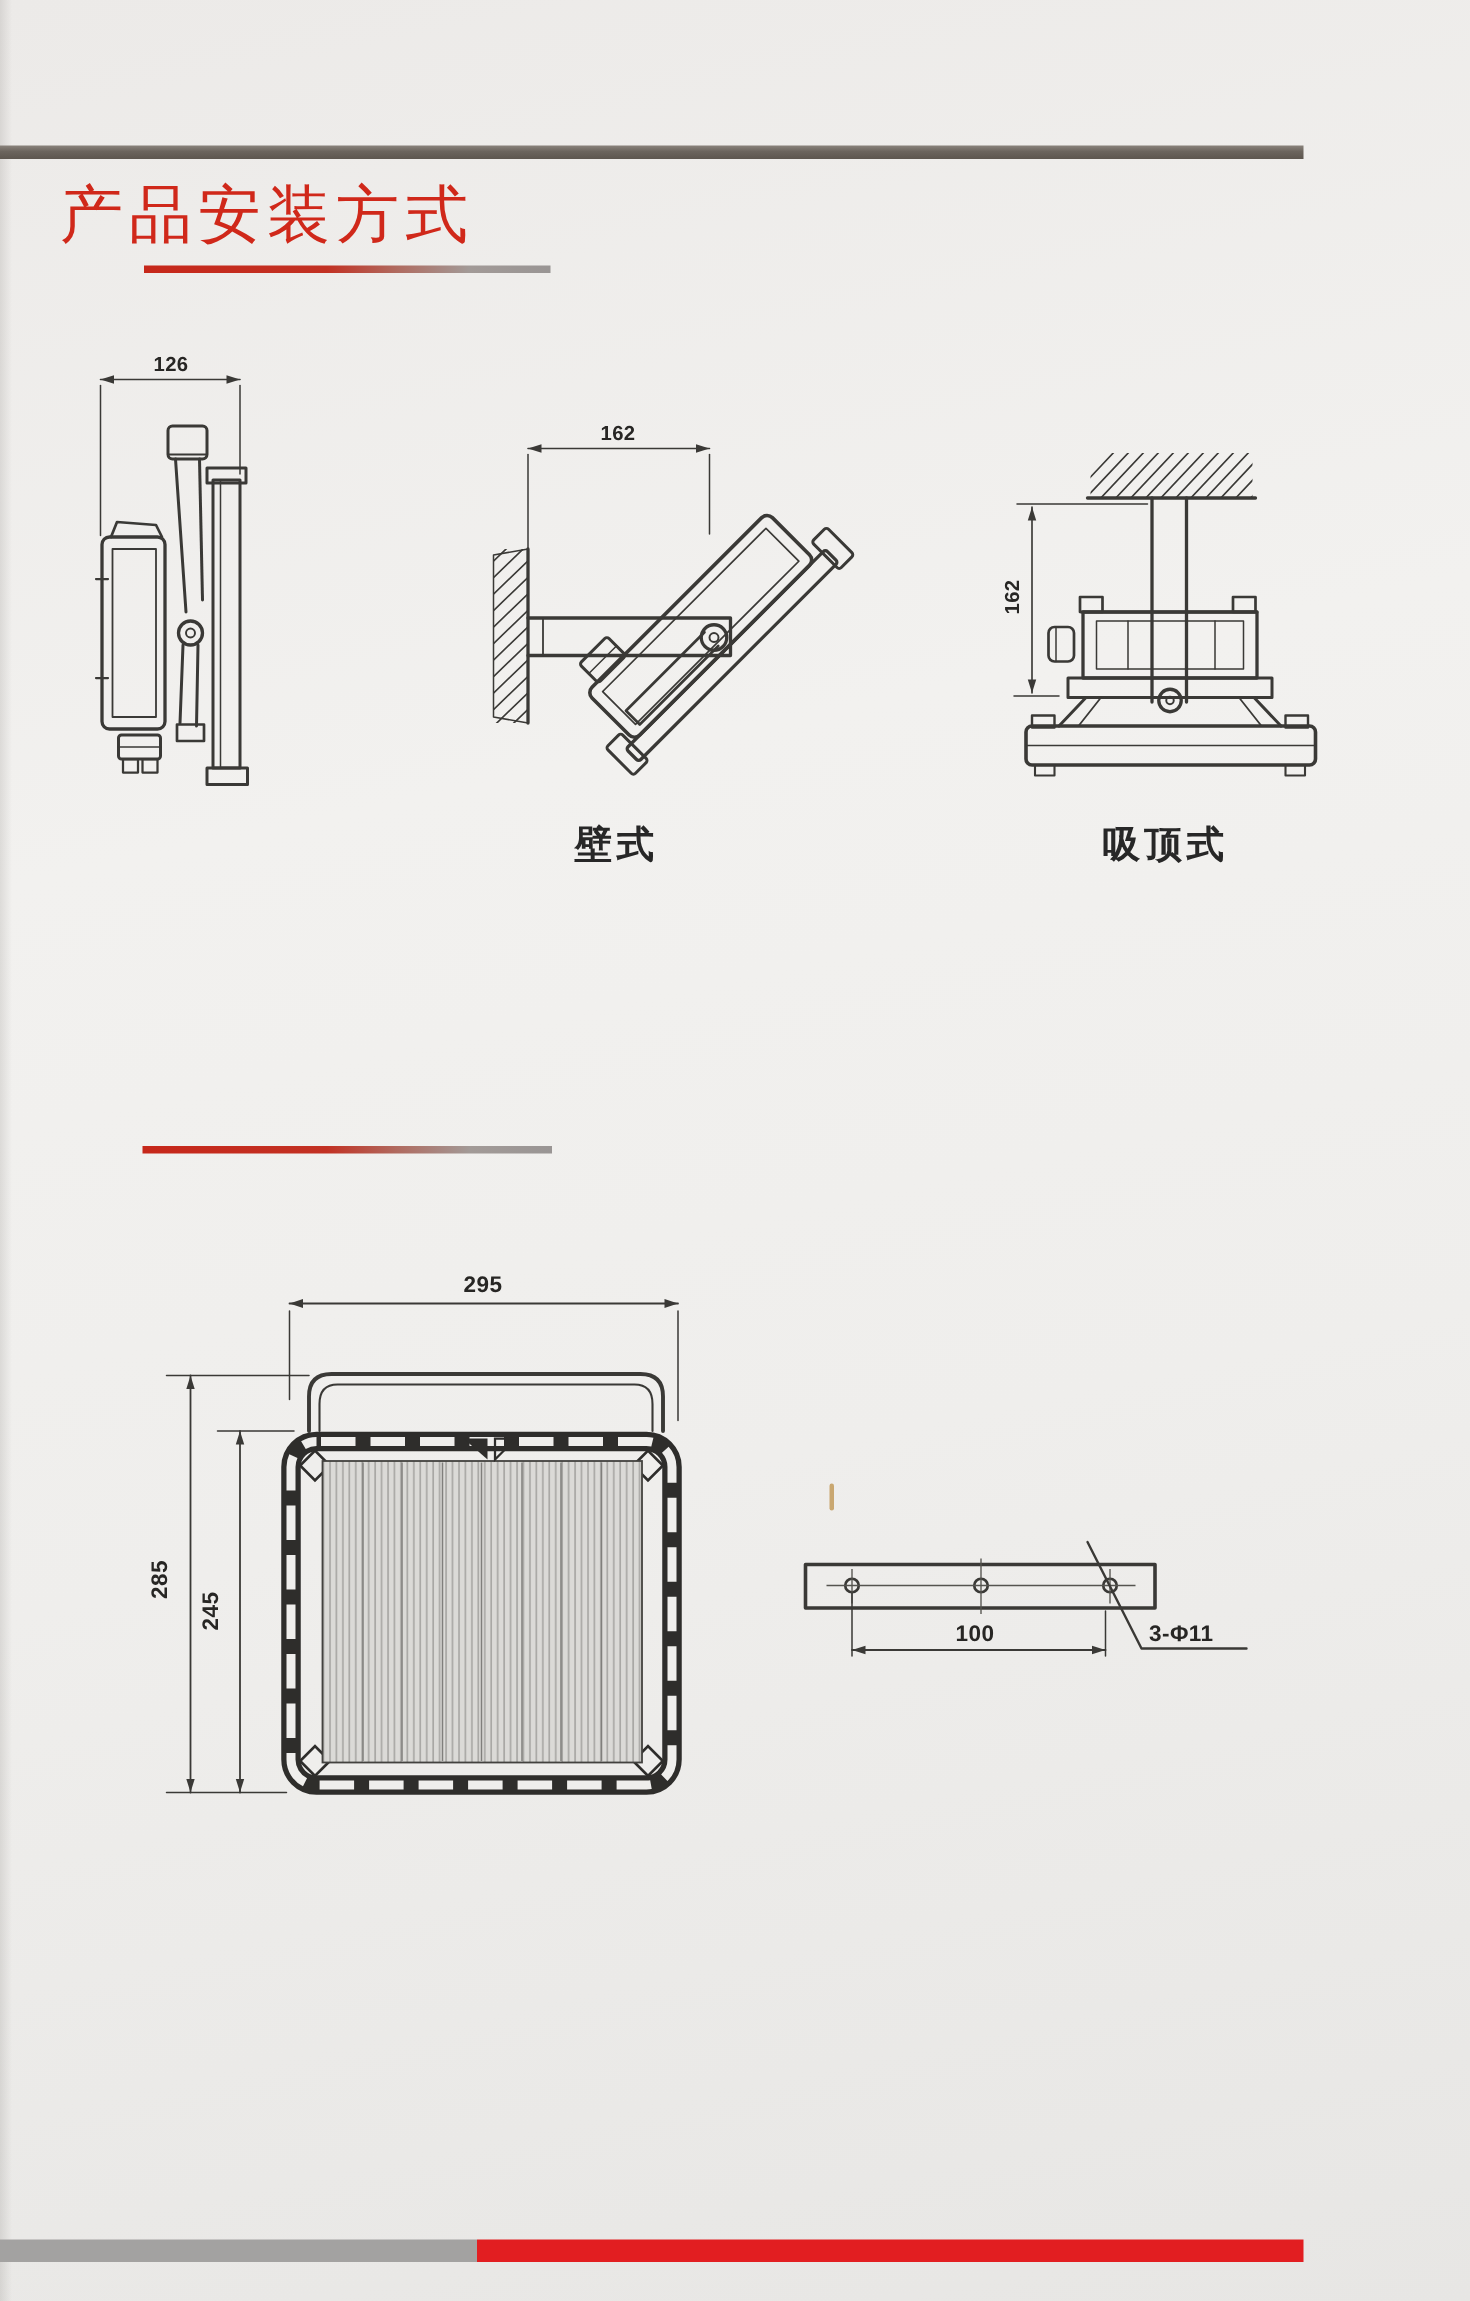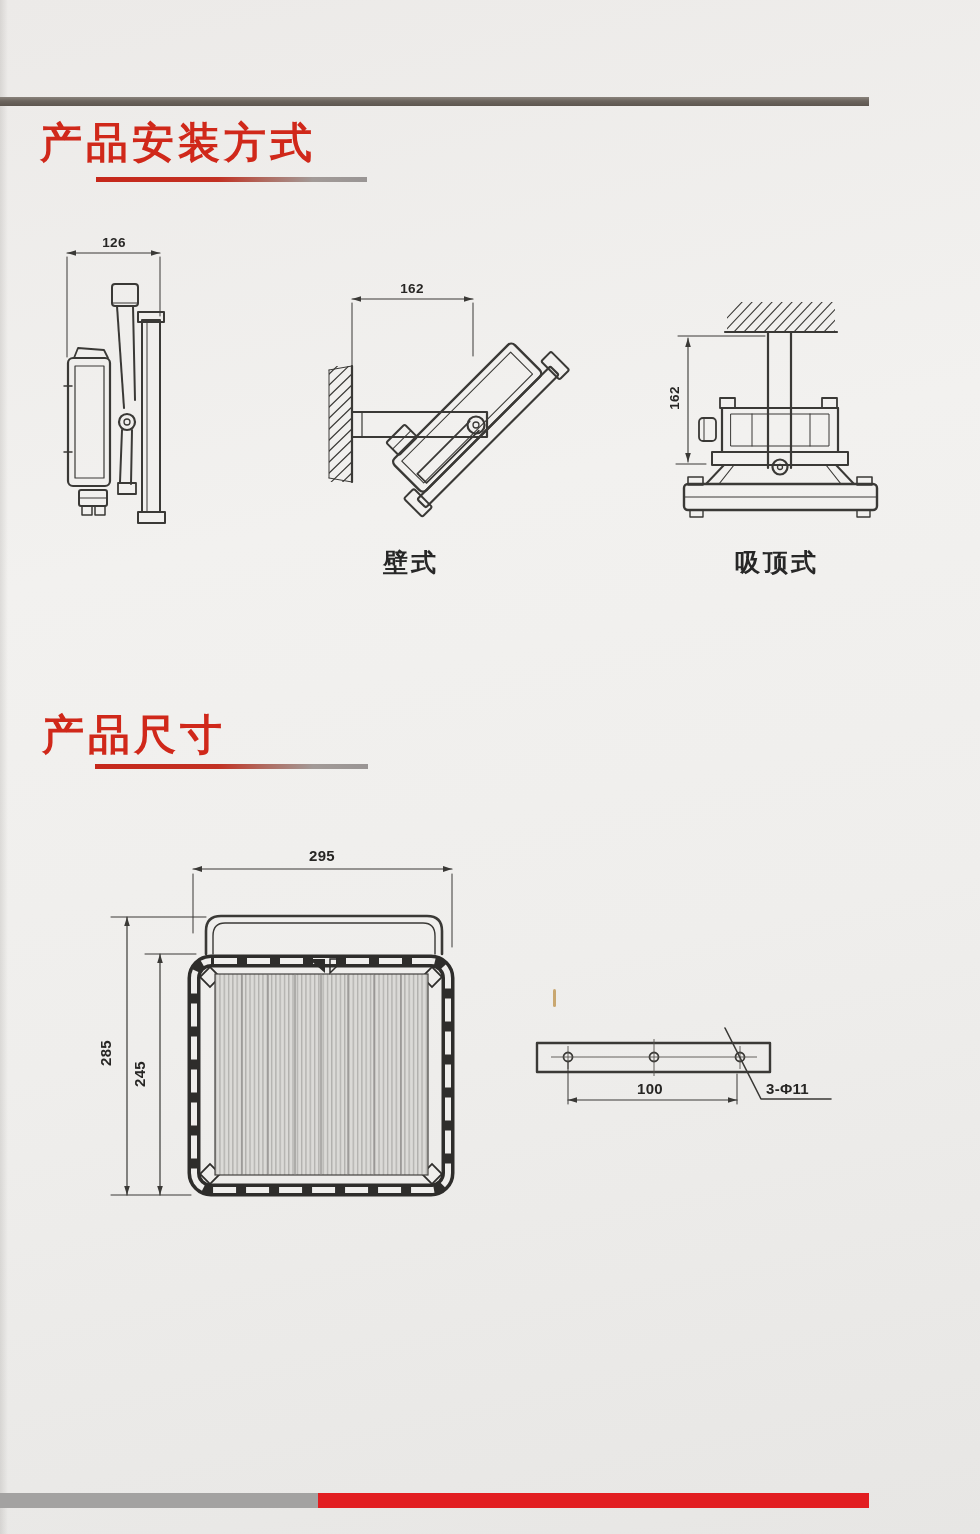--- a/index.html
+++ b/index.html
@@ -12,21 +12,21 @@
   }
   .edge-shade {
     position:absolute; left:0; top:0; width:8px; height:1534px;
     background:linear-gradient(to right, rgba(90,85,80,.14), rgba(90,85,80,0));
   }
   .top-bar {
     position:absolute; left:0; top:97px; width:869px; height:9px;
     background:linear-gradient(180deg,#8a837c 0%,#6b645d 45%,#5d564f 100%);
   }
   .section-title {
-    position:absolute; color:#d0281a; font-size:42px; font-weight:700;
+    position:absolute; color:#d0281a; font-size:42px; font-weight:400;
     letter-spacing:4px; line-height:1; white-space:nowrap;
   }
   #title-install { left:40px; top:122px; }
   #title-dims    { left:42px; top:714px; }
   .title-underline {
     position:absolute; height:5px;
     background:linear-gradient(90deg,#c6271a 0%,#c23123 45%,#b06a5f 62%,#a29a97 80%,#999594 100%);
   }
   #underline-install { left:96px; top:177px; width:271px; }
   #underline-dims    { left:95px; top:764px; width:273px; }
@@ -181,21 +181,20 @@
       <rect class="ln w16" x="688" y="477" width="15" height="8"></rect>
       <rect class="ln w16" x="857" y="477" width="15" height="8"></rect>
       <rect class="ln w14" x="690" y="510" width="13" height="7"></rect>
       <rect class="ln w14" x="857" y="510" width="13" height="7"></rect>
       <circle class="ln w22" cx="780" cy="467" r="7.5"></circle>
       <circle class="ln w13" cx="780" cy="467" r="2.5"></circle>
     </g>
     <text class="cn-label" x="777" y="571" text-anchor="middle">吸顶式</text>
   </svg>
 
-  <h1 class="section-title" id="title-dims">产品尺寸</h1>
   <div class="title-underline" id="underline-dims"></div>
 
   <svg class="drawing" style="left:85px;top:838px" width="400" height="378" viewBox="85 838 400 378">
     <defs>
       <pattern id="lz" width="4.3" height="10" patternUnits="userSpaceOnUse">
         <rect width="4.3" height="10" fill="#dbdad7"></rect>
         <line x1="0.7" y1="0" x2="0.7" y2="10" stroke="#a8a7a4" stroke-width="1.1"></line>
       </pattern>
     </defs>
     <g>

